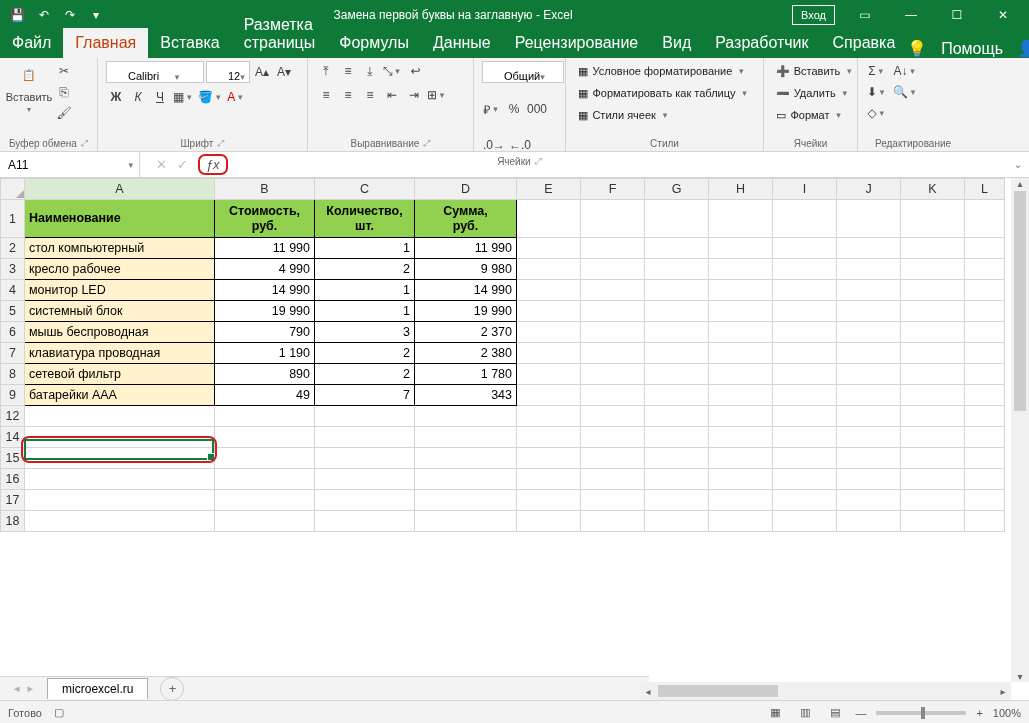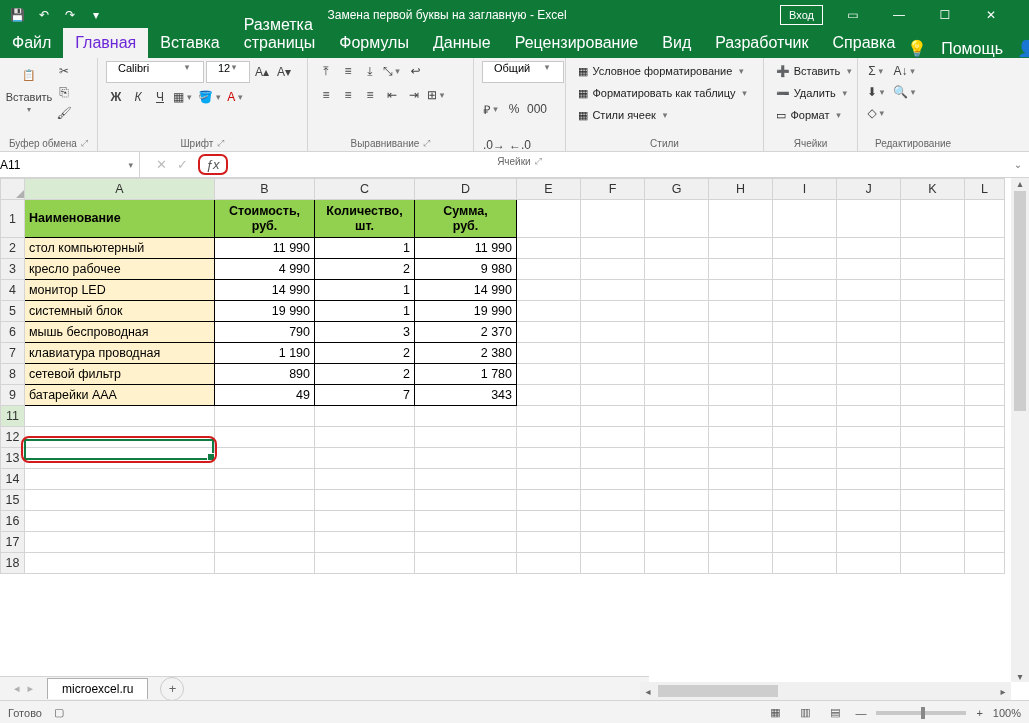--- a/index.html
+++ b/index.html
@@ -3,48 +3,48 @@
 <meta charset="utf-8">
 <style>
 * { margin: 0; padding: 0; box-sizing: border-box; font-family: "Segoe UI", Tahoma, sans-serif; }
 body { background: #fff; width: 1029px; height: 723px; overflow: hidden; user-select: none; }
 
 
 .title-bar { height: 30px; background: #0f7938; display: flex; align-items: center; color: #fff; font-size: 12px; }
 .qat { display: flex; gap: 2px; padding: 0 6px; align-items: center; }
 .qat-btn { width: 24px; height: 24px; display: flex; align-items: center; justify-content: center; color: #fff; cursor: pointer; }
 .title-text { flex: 1; text-align: center; font-size: 12px; }
-.win-controls { display: flex; align-items: center; gap: 2px; padding-right: 16px; }
+.win-controls { display: flex; align-items: center; gap: 2px; padding-right: 4px; }
 .win-btn { width: 44px; height: 28px; display: flex; align-items: center; justify-content: center; cursor: pointer; }
 .signin { height: 20px; padding: 0 8px; border: 1px solid #fff; font-size: 11px; display: flex; align-items: center; margin-right: 6px; cursor: pointer; }
 
 
 .tabs { height: 28px; background: #0f7938; display: flex; align-items: flex-end; font-size: 16px; }
 .tab { padding: 6px 12px; color: #fff; cursor: pointer; }
-.tab.active { background: #f3f3f3; color: #6d28d9; }
+.tab.active { background: #f3f3f3; color: #c2410c; }
 .tabs-right { margin-left: auto; display: flex; align-items: center; color: #fff; padding-right: 10px; gap: 14px; }
 
 
 .ribbon { height: 94px; background: #f3f3f3; border-bottom: 1px solid #d4d4d4; display: flex; }
 .group { border-right: 1px solid #d4d4d4; padding: 3px 8px 2px 8px; display: flex; flex-direction: column; }
 .group-body { flex: 1; display: flex; gap: 4px; align-items: flex-start; }
 .group-label { text-align: center; font-size: 10px; color: #666; padding-top: 1px; display: flex; justify-content: center; align-items: center; gap: 4px; }
 .group-label .launcher { font-size: 9px; color: #888; cursor: pointer; }
 .rbtn { min-width: 20px; height: 20px; display: flex; align-items: center; justify-content: center; cursor: pointer; font-size: 12px; color: #444; border: 1px solid transparent; }
 .big-btn { width: 42px; display: flex; flex-direction: column; align-items: center; font-size: 11px; color: #444; cursor: pointer; gap: 2px; }
 .big-btn .icon { width: 28px; height: 28px; display: flex; align-items: center; justify-content: center; }
 .col { display: flex; flex-direction: column; gap: 1px; }
 .row { display: flex; gap: 2px; align-items: center; }
-.font-box { height: 22px; border: 1px solid #c8c8c8; background: #fff; font-size: 11px; padding: 0 11px; display: flex; align-items: flex-start; }
+.font-box { height: 22px; border: 1px solid #c8c8c8; background: #fff; font-size: 11px; padding: 0 21px; display: flex; align-items: flex-end; }
 .dd { width: 10px; color: #777; font-size: 9px; text-align: center; }
 .style-btn { height: 20px; font-size: 11px; color: #222; display: flex; align-items: center; gap: 4px; cursor: pointer; padding: 0 4px; }
 
 
 .formula-bar { height: 26px; border-bottom: 1px solid #d4d4d4; display: flex; align-items: center; background: #fff; }
-.name-box { width: 140px; border-right: 1px solid #d4d4d4; height: 100%; display: flex; align-items: center; padding-left: 0; font-size: 12px; }
+.name-box { width: 140px; border-right: 1px solid #d4d4d4; height: 100%; display: flex; align-items: center; padding-left: 8px; font-size: 12px; }
 .name-box .dd2 { margin-left: auto; padding: 0 6px; color: #777; font-size: 9px; }
 .fb-btns { display: flex; gap: 10px; padding: 0 16px; color: #bbb; font-size: 13px; align-items: center; }
 .formula-input { flex: 1; padding-left: 4px; font-size: 12px; }
 .fx-highlight { border: 2.5px solid #d41b1b; border-radius: 7px; padding: 1px 6px; }
 .fb-expand { width: 22px; text-align: center; color: #777; font-size: 10px; cursor: pointer; }
 
 
 .grid-area { position: relative; height: 546px; overflow: hidden; background: #fff; }
 .grid { border-collapse: collapse; table-layout: fixed; }
 .grid th, .grid td { border: 1px solid #d4d4d4; font-size: 12.5px; height: 21px; }
@@ -442,51 +442,21 @@
           <td class="data-cell"></td>
           <td class="data-cell"></td>
           <td class="data-cell"></td>
           <td class="data-cell"></td>
           <td class="data-cell"></td>
           <td class="data-cell"></td>
           <td class="data-cell"></td>
           <td class="data-cell"></td>
         </tr>
         <tr>
-          <th class="row-hdr sel">11</th>
-          <td class="data-cell"></td>
-          <td class="data-cell"></td>
-          <td class="data-cell"></td>
-          <td class="data-cell"></td>
-          <td class="data-cell"></td>
-          <td class="data-cell"></td>
-          <td class="data-cell"></td>
-          <td class="data-cell"></td>
-          <td class="data-cell"></td>
-          <td class="data-cell"></td>
-          <td class="data-cell"></td>
-          <td class="data-cell"></td>
-        </tr>
-        <tr>
           <th class="row-hdr ">12</th>
-          <td class="data-cell"></td>
-          <td class="data-cell"></td>
-          <td class="data-cell"></td>
-          <td class="data-cell"></td>
-          <td class="data-cell"></td>
-          <td class="data-cell"></td>
-          <td class="data-cell"></td>
-          <td class="data-cell"></td>
-          <td class="data-cell"></td>
-          <td class="data-cell"></td>
-          <td class="data-cell"></td>
-          <td class="data-cell"></td>
-        </tr>
-        <tr>
-          <th class="row-hdr ">13</th>
           <td class="data-cell"></td>
           <td class="data-cell"></td>
           <td class="data-cell"></td>
           <td class="data-cell"></td>
           <td class="data-cell"></td>
           <td class="data-cell"></td>
           <td class="data-cell"></td>
           <td class="data-cell"></td>
           <td class="data-cell"></td>
           <td class="data-cell"></td>

